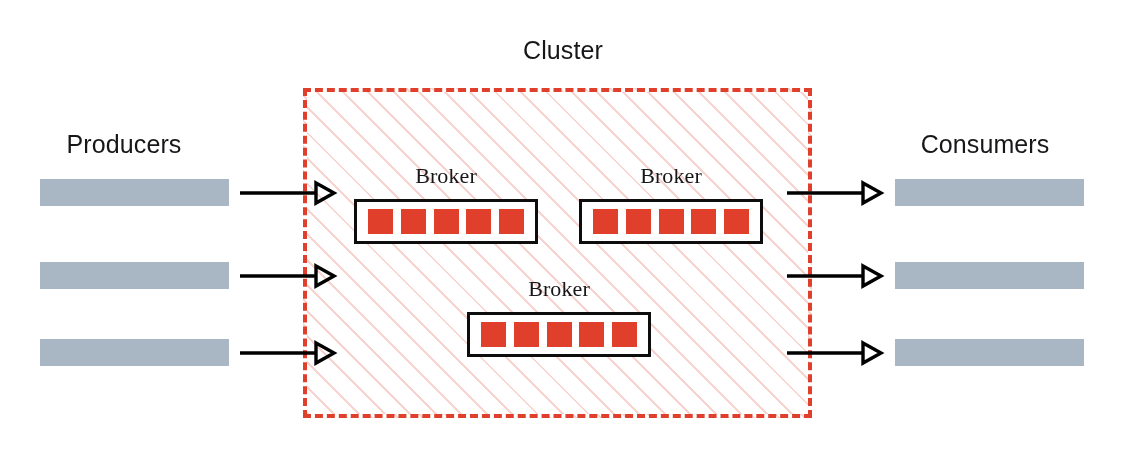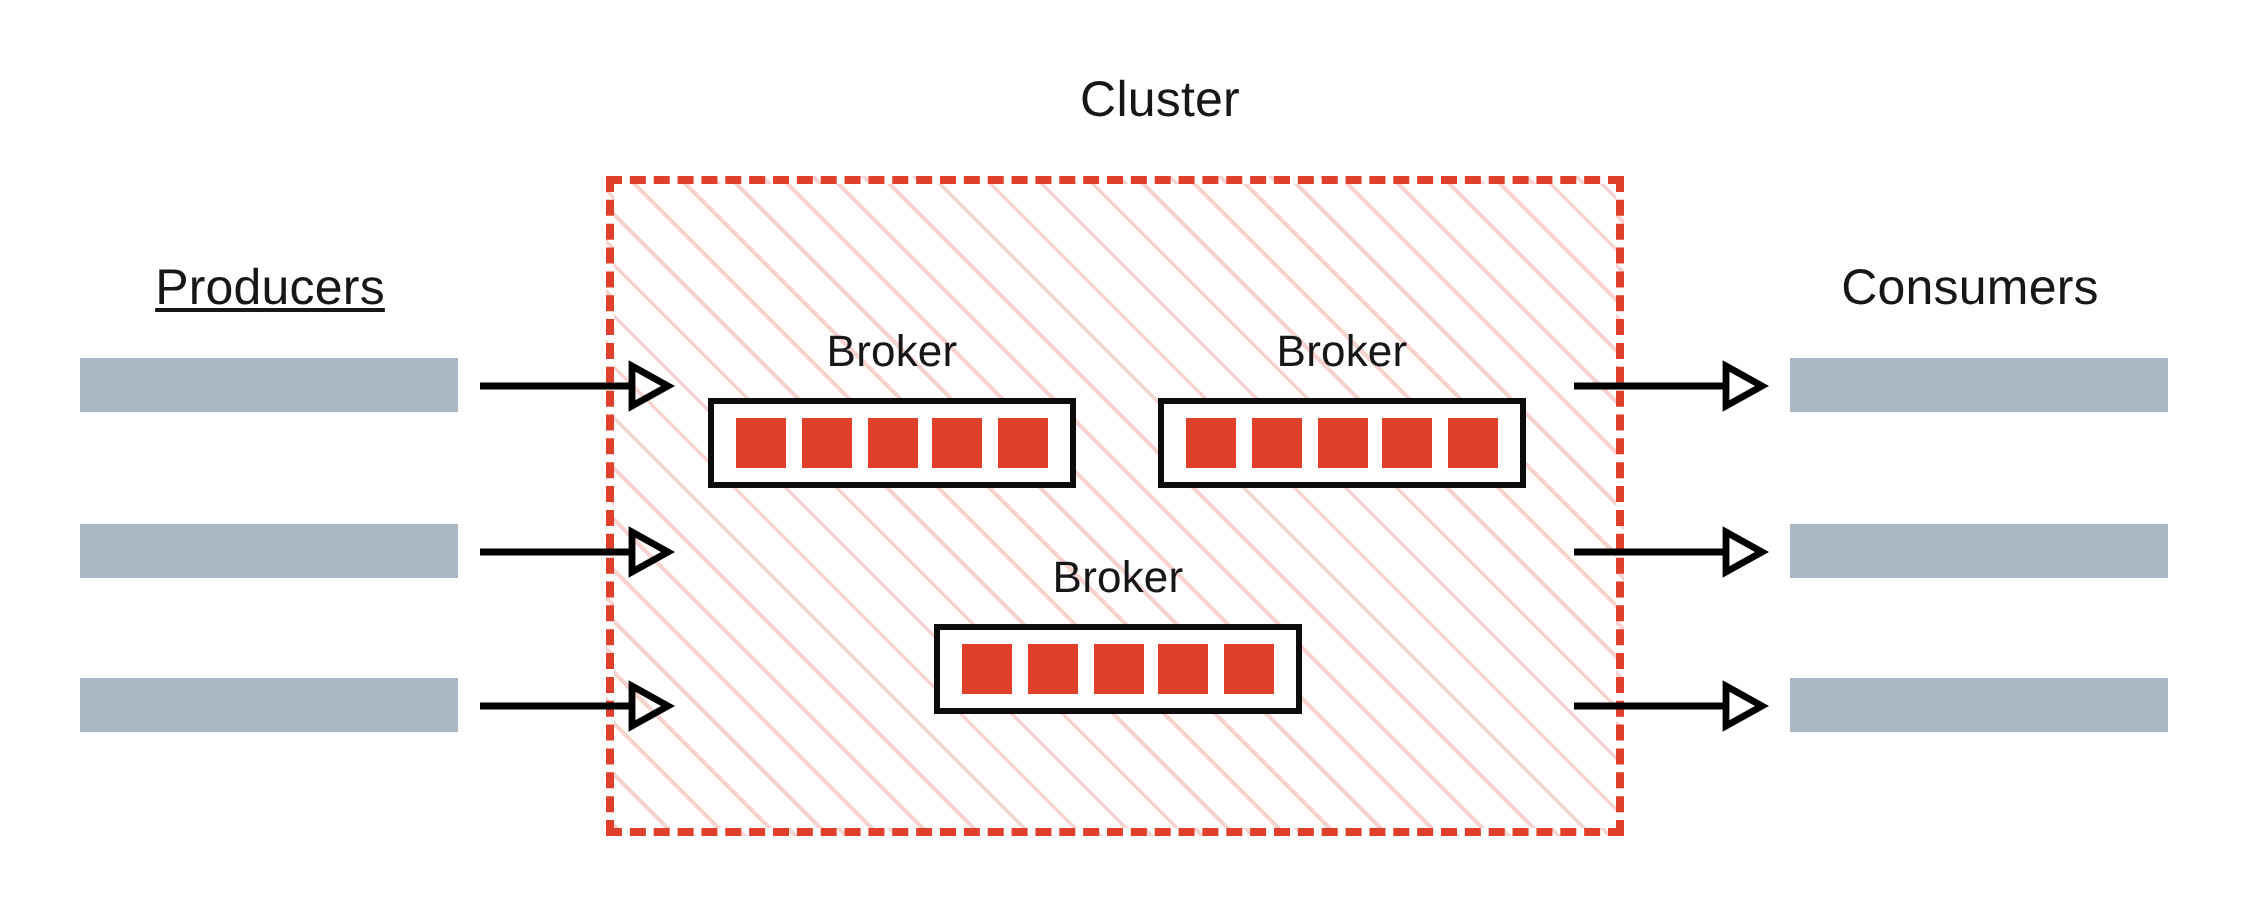--- a/index.html
+++ b/index.html
@@ -9,21 +9,21 @@
     overflow:hidden;position:relative;
   }
   #stage{position:absolute;left:0;top:0;width:1124px;height:458px;}
 
   
   .label{
     position:absolute;color:#17171a;font-weight:400;
     letter-spacing:.1px;white-space:nowrap;
   }
   .label-lg{font-size:25px;}
-  .label-md{font-size:22px;}
+  .label-md{font-size:22px;font-family:Liberation Serif, serif;}
   .center{transform:translateX(-50%);}
 
   
   #cluster{
     position:absolute;left:303px;top:88px;width:509px;height:330px;
     box-sizing:border-box;
     border:4px dashed #E0402B;
     background-color:#ffffff;
     background-image:repeating-linear-gradient(
       45deg,
@@ -50,21 +50,21 @@
 
   
   .arrow{position:absolute;height:30px;}
   .arrow svg{display:block;overflow:visible;}
 </style>
 </head>
 <body>
 
 <div id="stage">
 
-  <div class="label label-lg center" style="left:563px;top:36px;margin-left:17px;">Cluster</div>
+  <div class="label label-lg center" style="left:563px;top:36px;">Cluster</div>
 
   <div id="cluster"></div>
 
   <div class="label label-md center" style="left:446px;top:163px;">Broker</div>
   <div class="broker" style="left:354px;top:199px;width:184px;height:45px;">
     <span class="cell"></span>
     <span class="cell"></span>
     <span class="cell"></span>
     <span class="cell"></span>
     <span class="cell"></span>
@@ -81,21 +81,21 @@
 
   <div class="label label-md center" style="left:559px;top:276px;">Broker</div>
   <div class="broker" style="left:467px;top:312px;width:184px;height:45px;">
     <span class="cell"></span>
     <span class="cell"></span>
     <span class="cell"></span>
     <span class="cell"></span>
     <span class="cell"></span>
   </div>
 
-  <div class="label label-lg center" style="left:135px;top:130px;text-decoration:underline;">Producers</div>
+  <div class="label label-lg center" style="left:124px;top:130px;">Producers</div>
 
   <div class="bar" style="left:40px;top:179px;"></div>
   <div class="bar" style="left:40px;top:262px;"></div>
   <div class="bar" style="left:40px;top:339px;"></div>
 
   <div class="arrow" style="left:240px;top:178px;width:95px;">
     <svg width="95" height="30" viewBox="0 0 95 30">
       <line x1="0" y1="15" x2="76" y2="15" stroke="#000" stroke-width="3.4"></line>
       <polygon points="76,5 94,15 76,25" fill="none" stroke="#000" stroke-width="3.4" stroke-linejoin="miter"></polygon>
     </svg>

